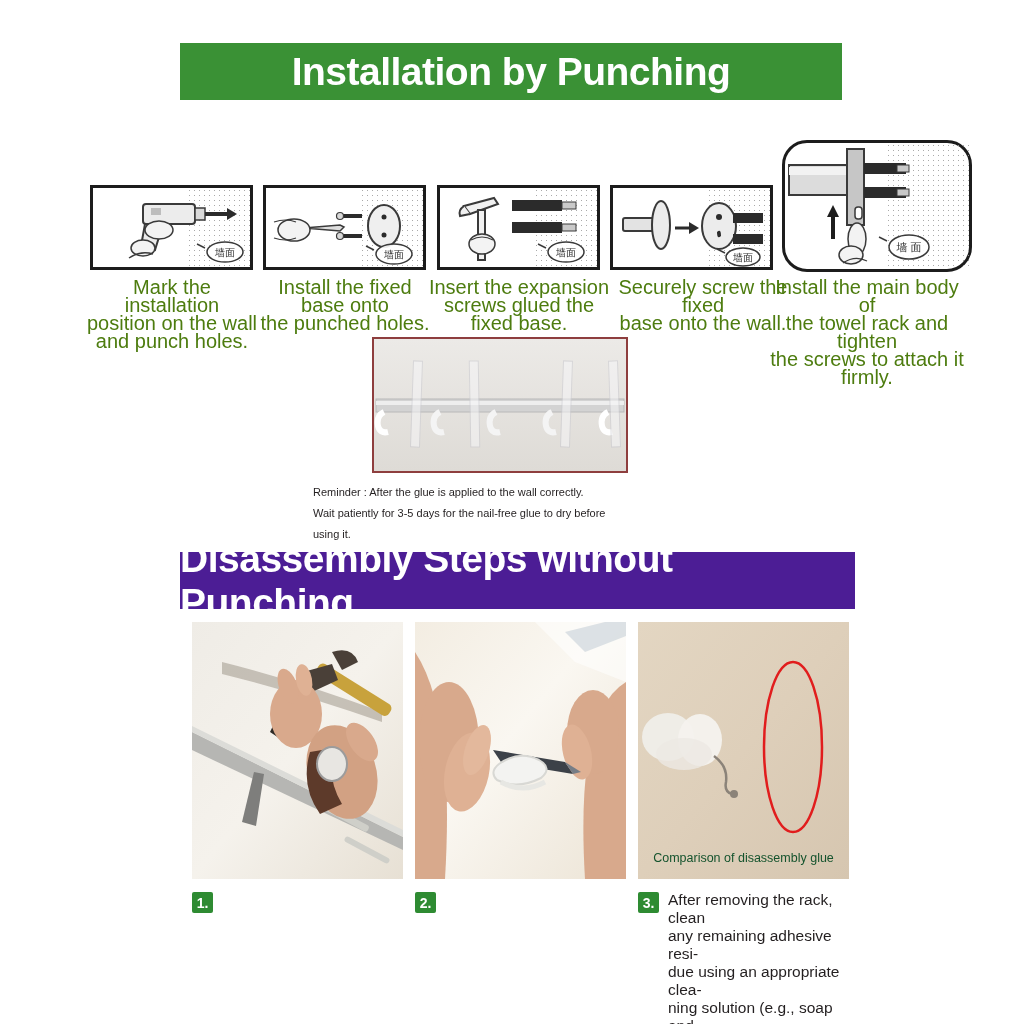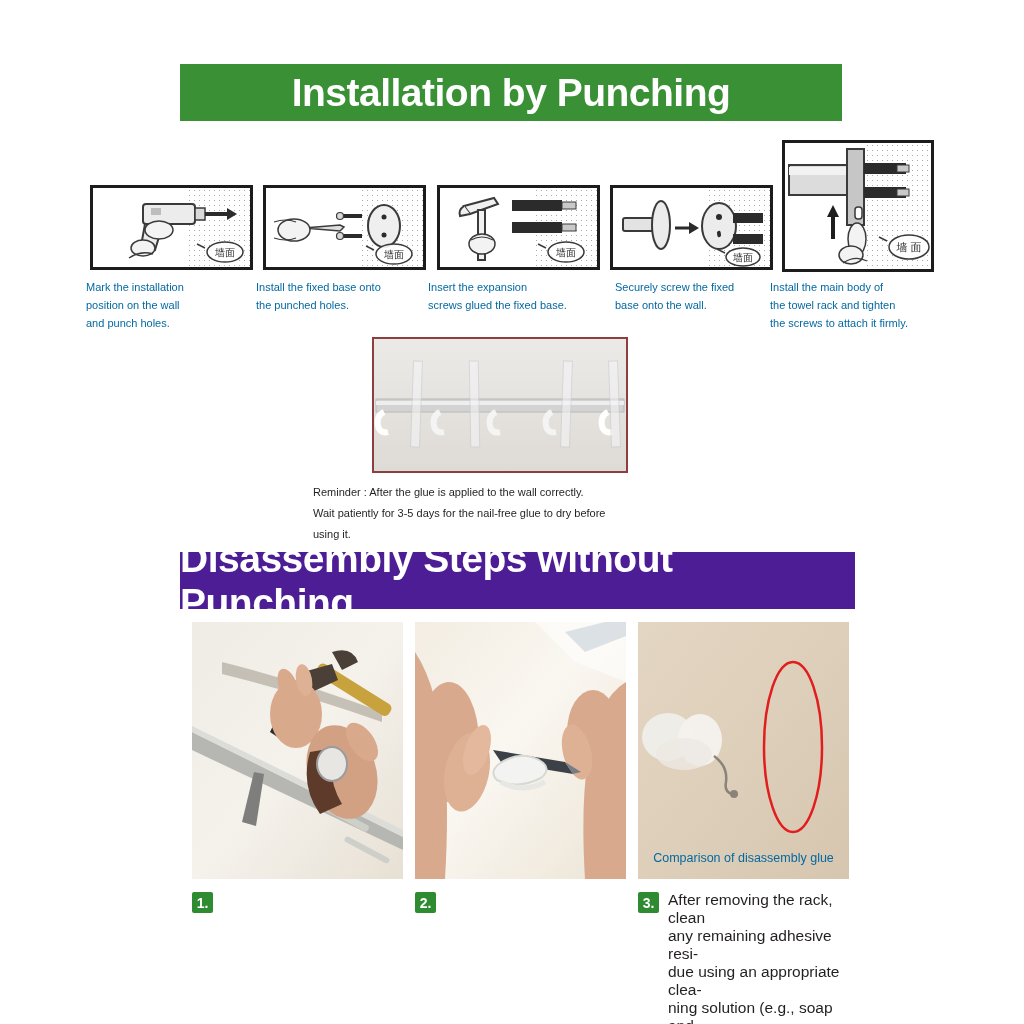--- a/index.html
+++ b/index.html
@@ -15,50 +15,50 @@
   .panel{
     border:3px solid #1c1c1c;background:#ffffff;position:absolute;box-sizing:border-box;
   }
   .stipple{
     position:absolute;top:0;right:0;bottom:0;width:40%;
     background-image:radial-gradient(#9b9b9b 0.8px, transparent 1px);
     background-size:5px 5px;opacity:.85;
   }
   .panel svg{position:absolute;left:0;top:0;}
   .cap{
-    position:absolute;font-size:11px;line-height:18px;
-    white-space:pre-line;color:#0369a1;
+    position:absolute;text-align:center;font-size:20px;line-height:18px;
+    white-space:pre-line;color:#4d7c0f;
   }
   .photoframe{
     position:absolute;border:2px solid #8e3e3e;box-sizing:border-box;background:#e9e7e4;
   }
   .photo{
     position:absolute;overflow:hidden;background:#eee;
   }
   .reminder{
     position:absolute;font-size:11px;line-height:21px;white-space:pre-line;
   }
   .stepcap{
     position:absolute;font-size:15.5px;line-height:18px;display:flex;align-items:flex-start;gap:9px;
   }
   .badge{
     width:21px;height:21px;flex:0 0 21px;border-radius:2px;background:#2e8b32;
     color:#fff;font-weight:bold;font-size:14px;display:flex;align-items:center;justify-content:center;
     margin-top:1px;
   }
   .stepcap .txt{white-space:pre-line;max-width:182px;}
   .photolabel{
-    position:absolute;width:100%;text-align:center;font-size:12.5px;color:#0369a1;
+    position:absolute;width:100%;text-align:center;font-size:12.5px;color:#14532d;
   }
   .walllabel{ font-family:"Liberation Sans", sans-serif; }
 </style>
 </head>
 <body>
 
-<div class="abs banner" style="left:180px;top:64px;width:662px;background:#3a9135;">
+<div class="abs banner" style="left:180px;top:43px;width:662px;background:#3a9135;">
   <span>Installation by Punching</span>
 </div>
 
 <div class="panel" style="left:90px;top:185px;width:163px;height:85px;">
   <div class="stipple"></div>
   <svg width="157" height="79" viewBox="0 0 157 79">
     <rect x="50" y="16" width="52" height="20" rx="3" fill="#ececec" stroke="#3a3a3a" stroke-width="2"></rect>
     <rect x="58" y="20" width="10" height="7" fill="#bdbdbd"></rect>
     <rect x="102" y="20" width="10" height="12" fill="#d9d9d9" stroke="#3a3a3a" stroke-width="1.5"></rect>
     <rect x="112" y="24" width="22" height="4" fill="#2b2b2b"></rect>
@@ -121,21 +121,21 @@
     <circle cx="106" cy="29" r="3" fill="#2b2b2b"></circle>
     <path d="M104 44 q4 -4 4 4 q-4 4 -4 -4" fill="#2b2b2b"></path>
     <rect x="120" y="25" width="30" height="10" fill="#2b2b2b"></rect>
     <rect x="120" y="46" width="30" height="10" fill="#2b2b2b"></rect>
     <ellipse cx="130" cy="69" rx="17" ry="9" fill="#ffffff" fill-opacity="0.9" stroke="#3a3a3a" stroke-width="1.5"></ellipse>
     <path d="M112 65 L104 61" stroke="#3a3a3a" stroke-width="1.5"></path>
     <text x="130" y="73" text-anchor="middle" font-size="10" fill="#2b2b2b" class="walllabel">墙面</text>
   </svg>
 </div>
 
-<div class="panel" style="left:782px;top:140px;width:152px;height:132px;">
+<div class="panel" style="left:782px;top:140px;width:190px;height:132px;border-radius:25px;">
   <div class="stipple" style="width:45%;"></div>
   <svg width="162" height="126" viewBox="0 0 162 126">
     <rect x="4" y="22" width="58" height="30" fill="#dcdcdc" stroke="#3a3a3a" stroke-width="2"></rect>
     <rect x="4" y="24" width="58" height="8" fill="#f2f2f2"></rect>
     <rect x="62" y="6" width="17" height="76" fill="#c6c6c6" stroke="#3a3a3a" stroke-width="2"></rect>
     <rect x="79" y="20" width="42" height="11" fill="#2b2b2b"></rect>
     <rect x="79" y="44" width="42" height="11" fill="#2b2b2b"></rect>
     <rect x="112" y="22" width="12" height="7" fill="#c9c9c9" stroke="#3a3a3a" stroke-width="1"></rect>
     <rect x="112" y="46" width="12" height="7" fill="#c9c9c9" stroke="#3a3a3a" stroke-width="1"></rect>
     <line x1="48" y1="96" x2="48" y2="72" stroke="#1d1d1d" stroke-width="4"></line>

